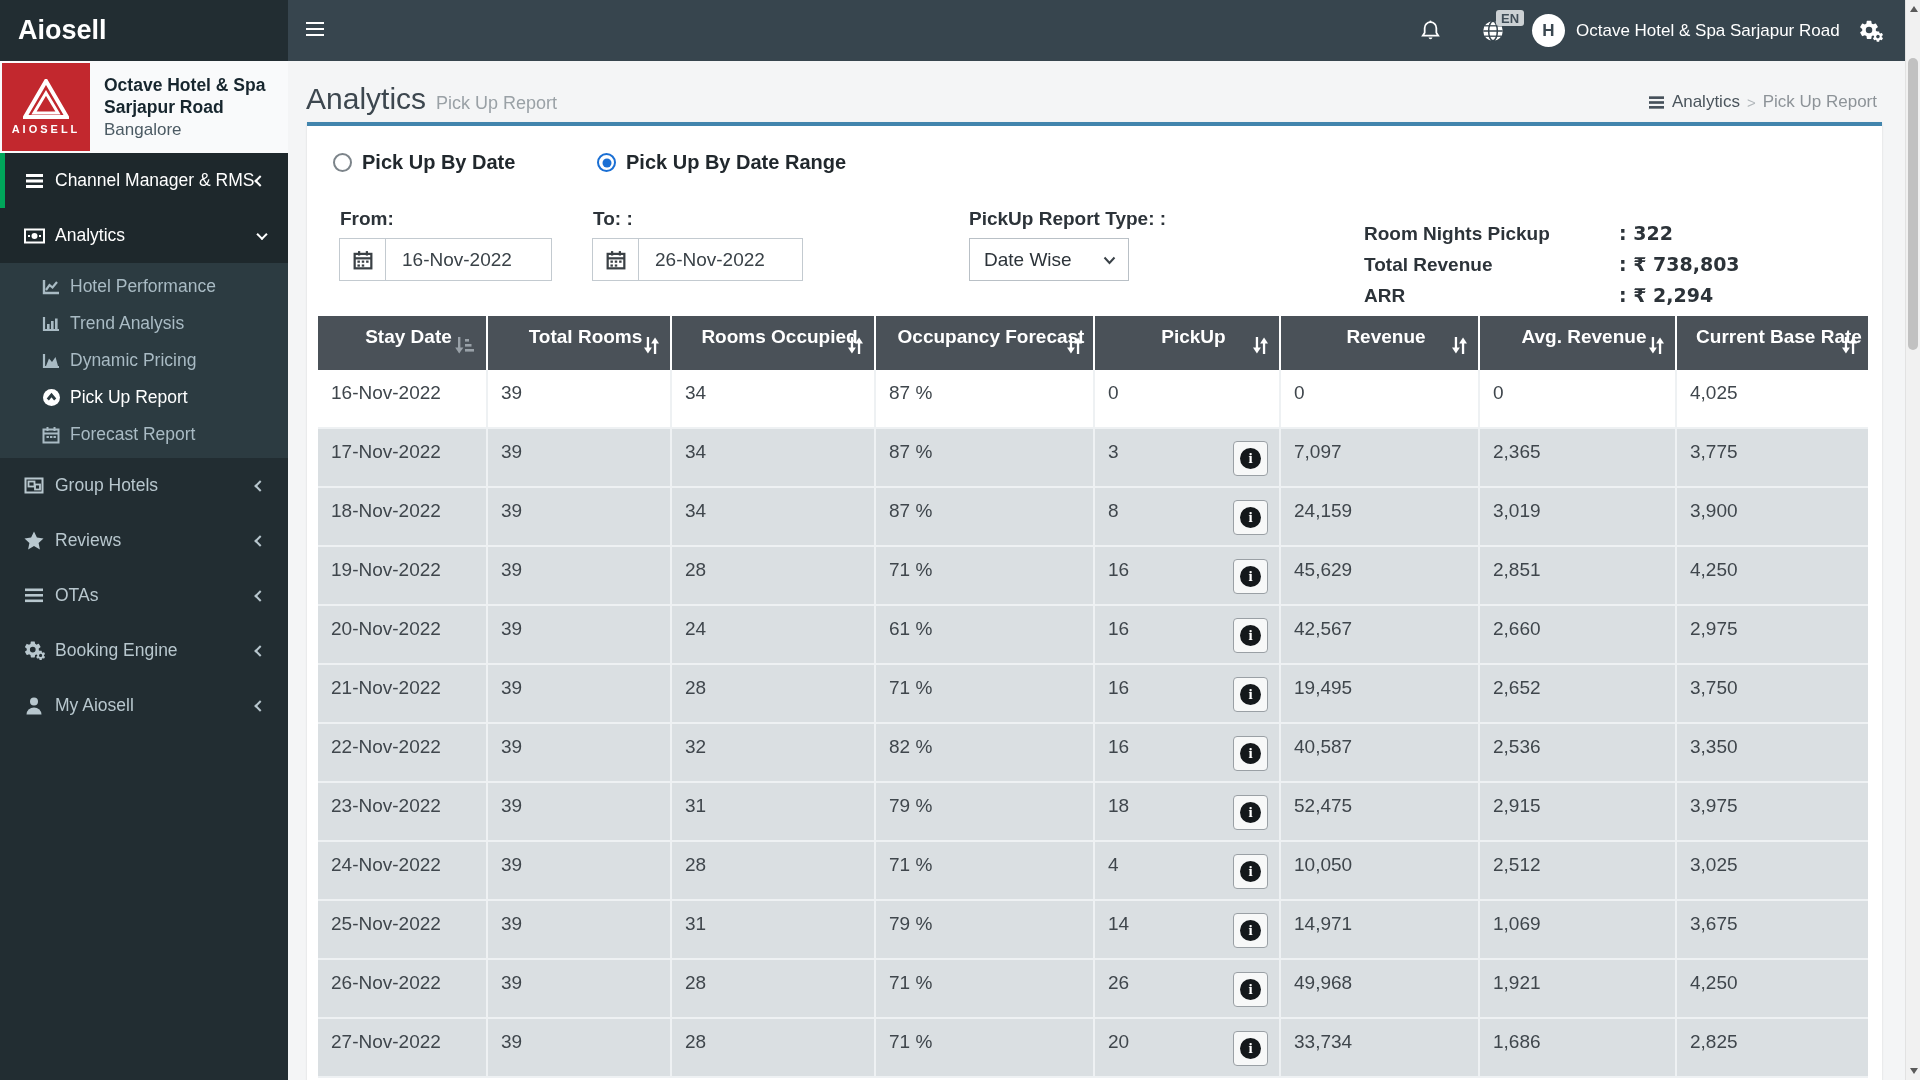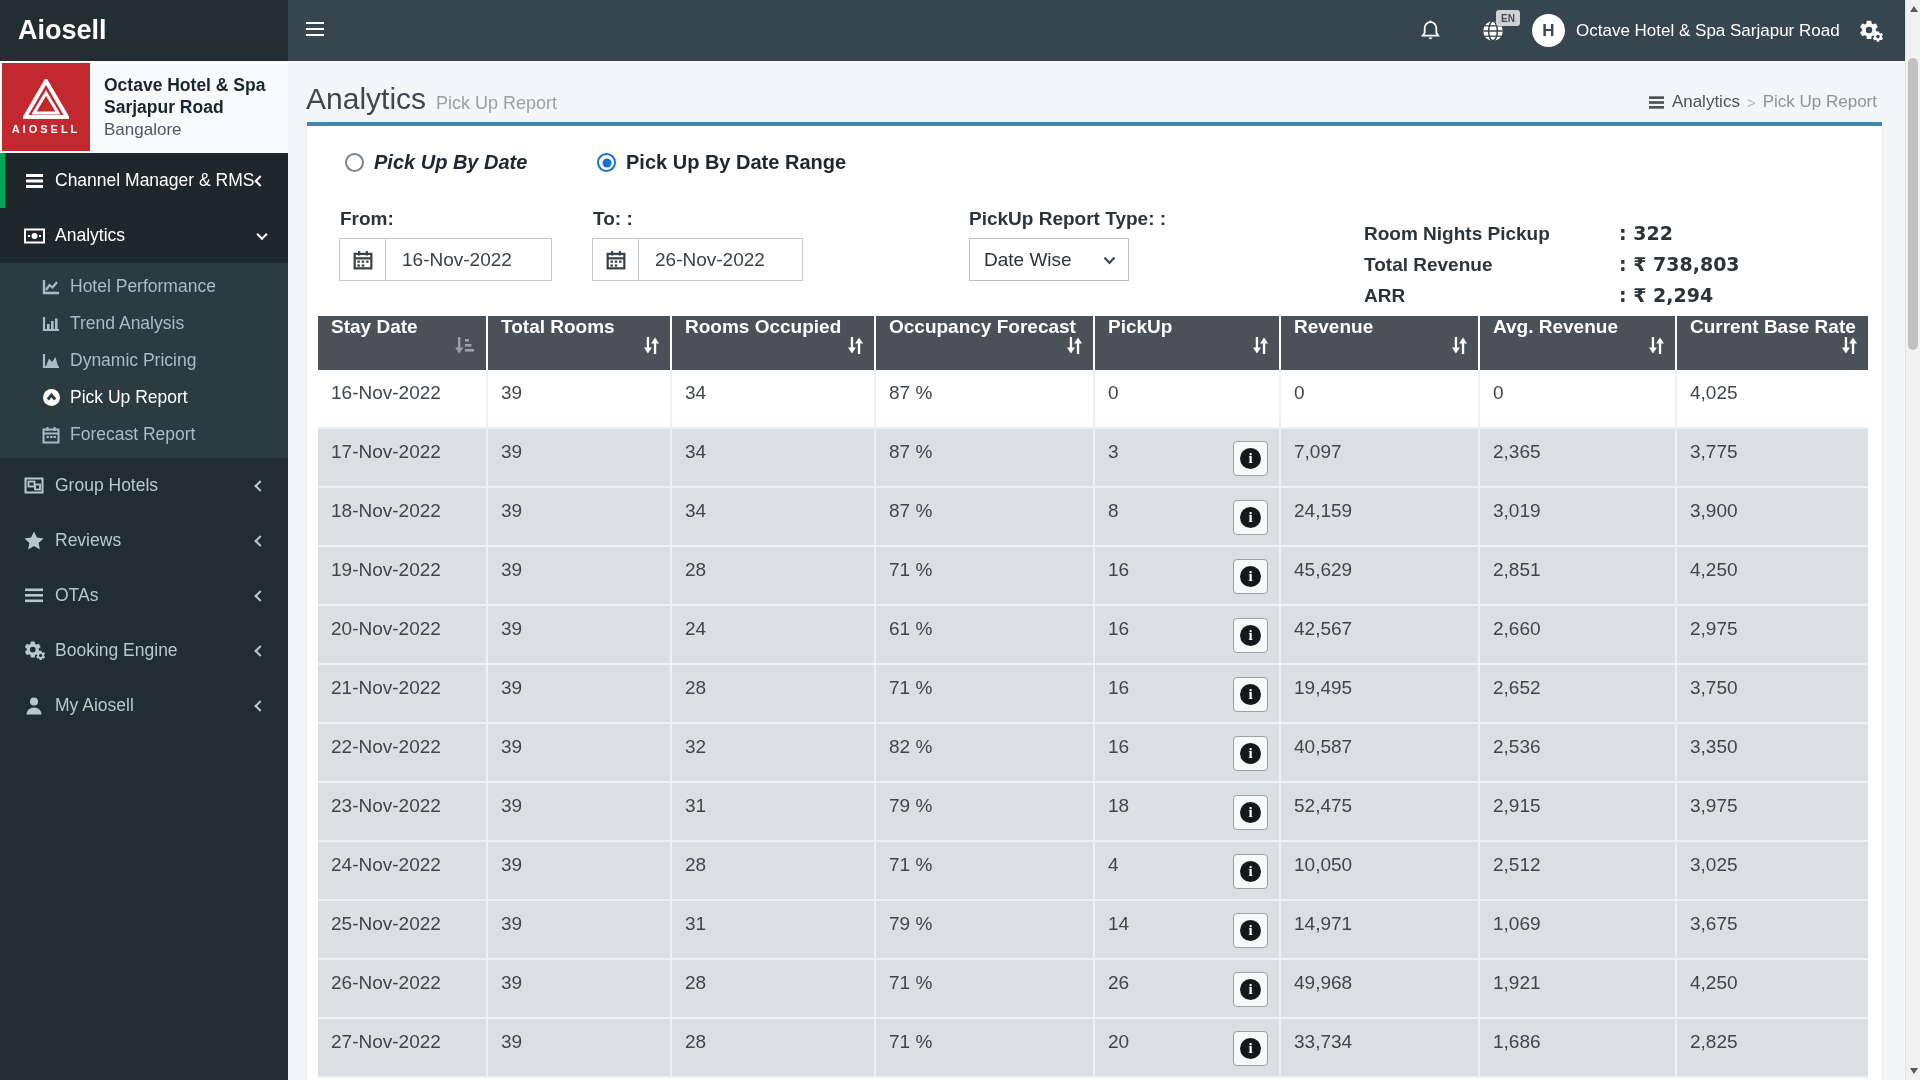--- a/index.html
+++ b/index.html
@@ -23,42 +23,42 @@
   .sub-item{height:37px;display:flex;align-items:center;padding-left:40px;color:#a9bbc4;font-size:17.5px;cursor:pointer;}
   .sub-item .mi{width:22px;margin-right:8px;display:flex;justify-content:center;align-items:center;}
   .sub-item.active{color:#fff;}
   
   .topbar{position:absolute;left:288px;top:0;width:1617px;height:61px;background:#37454e;}
   .hamburger{position:absolute;left:18px;top:22px;width:18px;height:16px;cursor:pointer;}
   .hamburger span{display:block;width:18px;height:2.4px;background:#fff;margin-bottom:3.4px;}
   .tb-icon{position:absolute;top:0;height:61px;display:flex;align-items:center;cursor:pointer;}
   .bell{left:1130px;}
   .globe{left:1192px;}
-  .lang-badge{position:absolute;left:1208px;top:10px;background:#ccd1d4;color:#414e58;font-size:10px;font-weight:700;padding:1.5px 5px;border-radius:3px;line-height:13px;}
+  .lang-badge{position:absolute;left:1208px;top:10px;background:#ccd1d4;color:#414e58;font-size:13px;font-weight:700;padding:1.5px 5px;border-radius:3px;line-height:13px;}
   .avatar{position:absolute;left:1244px;top:14px;width:33px;height:33px;border-radius:50%;background:#fff;color:#3a4750;display:flex;align-items:center;justify-content:center;font-weight:700;font-size:17px;cursor:pointer;}
   .tb-hotel-name{position:absolute;left:1288px;top:0;height:61px;display:flex;align-items:center;color:#fff;font-size:17px;cursor:pointer;}
   .gears{left:1570px;}
   
   .scrollcol{position:absolute;right:0;top:0;width:15px;height:1080px;background:#f1f1f1;border-left:1px solid #e2e2e2;}
   .sb-up{position:absolute;top:6px;left:3.5px;width:0;height:0;border-left:4.5px solid transparent;border-right:4.5px solid transparent;border-bottom:6px solid #5b5b5b;}
   .sb-down{position:absolute;bottom:6px;left:3.5px;width:0;height:0;border-left:4.5px solid transparent;border-right:4.5px solid transparent;border-top:6px solid #5b5b5b;}
   .sb-thumb{position:absolute;top:58px;left:2px;width:10px;height:292px;background:#c1c1c1;border-radius:5px;}
   
   .content{position:absolute;left:288px;top:61px;width:1617px;height:1019px;background:#f4f5f6;overflow:hidden;}
   .page-title{position:absolute;left:18px;top:21px;font-size:30px;color:#3d474f;font-weight:500;}
   .page-sub{font-size:18px;color:#9aa1a6;font-weight:400;margin-left:10px;}
   .breadcrumb{position:absolute;right:28px;top:31px;font-size:17px;display:flex;align-items:center;gap:7px;}
   .bc-parent{color:#4a545c;}
   .bc-sep{color:#b0b6ba;font-size:15px;}
   .bc-current{color:#8d9398;}
   .box{position:absolute;left:19px;top:61px;width:1575px;height:1010px;background:#fff;border-top:4px solid #4285ad;box-shadow:0 1px 2px rgba(0,0,0,.12);}
   
   .radio-row{position:absolute;top:25px;left:0;width:100%;height:24px;}
   .radio-opt{position:absolute;display:flex;align-items:center;cursor:pointer;}
-  .radio-opt.r1{left:38px;font-style:italic;}
+  .radio-opt.r1{left:26px;}
   .radio-opt.r2{left:290px;}
   .radio-circle{width:19px;height:19px;border-radius:50%;border:2px solid #7c848a;background:#fff;flex:0 0 auto;}
   .radio-circle.checked{border-color:#1a6fd4;position:relative;}
   .radio-circle.checked::after{content:"";position:absolute;left:50%;top:50%;transform:translate(-50%,-50%);width:9px;height:9px;border-radius:50%;background:#1a6fd4;}
   .radio-label{font-size:20px;font-weight:700;color:#21282d;margin-left:10px;}
   
   .flabel{position:absolute;top:82px;font-size:19px;font-weight:700;color:#2c3339;}
   .fl-from{left:33px;}.fl-to{left:286px;}.fl-type{left:662px;}
   .input-group{position:absolute;top:112px;height:43px;border:1px solid #c3cad0;background:#fff;display:flex;align-items:stretch;}
   .ig-from{left:32px;width:213px;}
@@ -67,21 +67,21 @@
   .ig-input{border:none;outline:none;flex:1;font-family:"Liberation Sans",sans-serif;font-size:19px;color:#3a4248;padding-left:16px;background:transparent;width:100%;}
   .select{position:absolute;left:662px;top:112px;width:160px;height:43px;border:1px solid #b9c0c6;background:#fff;display:flex;align-items:center;padding-left:14px;font-size:19px;color:#2c3339;cursor:pointer;}
   .select .caret{position:absolute;right:12px;top:17px;}
   
   .summary{position:absolute;left:1057px;top:92px;}
   .sum-row{display:flex;line-height:31px;}
   .sum-label{width:255px;font-size:19px;font-weight:700;color:#2c3339;}
   .sum-value{font-size:19px;font-weight:700;color:#2c3339;font-family:"DejaVu Sans","Liberation Sans",sans-serif;}
   
   .ptable{position:absolute;left:11px;top:190px;width:1550px;border-collapse:separate;border-spacing:0;table-layout:fixed;}
-  .ptable th{background:#4a5158;color:#fff;font-weight:700;font-size:19px;text-align:left;height:54px;padding:0 0 0 13px;vertical-align:top;border-right:2px solid #fff;position:relative;}
+  .ptable th{background:#4a5158;color:#fff;font-weight:700;font-size:19px;text-align:center;height:54px;padding:10px 0 0 13px;vertical-align:top;border-right:2px solid #fff;position:relative;}
   .ptable th:last-child{border-right:none;}
   .sort{position:absolute;right:10px;top:20px;}
   .ptable td{height:59px;padding:12px 0 0 13px;vertical-align:top;font-size:19px;color:#3f464c;border-right:2px solid #eef1f3;border-bottom:2px solid #eef1f3;position:relative;background:#fff;}
   .ptable td:last-child{border-right:none;}
   .ptable tr.gray td{background:#dadfe2;}
   .info-btn{position:absolute;right:11px;top:12px;width:35px;height:35px;border:1px solid #9aa0a5;border-radius:4px;background:#f7f8f8;display:flex;align-items:center;justify-content:center;cursor:pointer;padding:0;}
   .info-i{width:21px;height:21px;border-radius:50%;background:#14181b;color:#fff;font-size:15px;font-weight:700;display:flex;align-items:center;justify-content:center;font-family:"Liberation Serif",serif;}
 </style>
 </head>
 <body>

